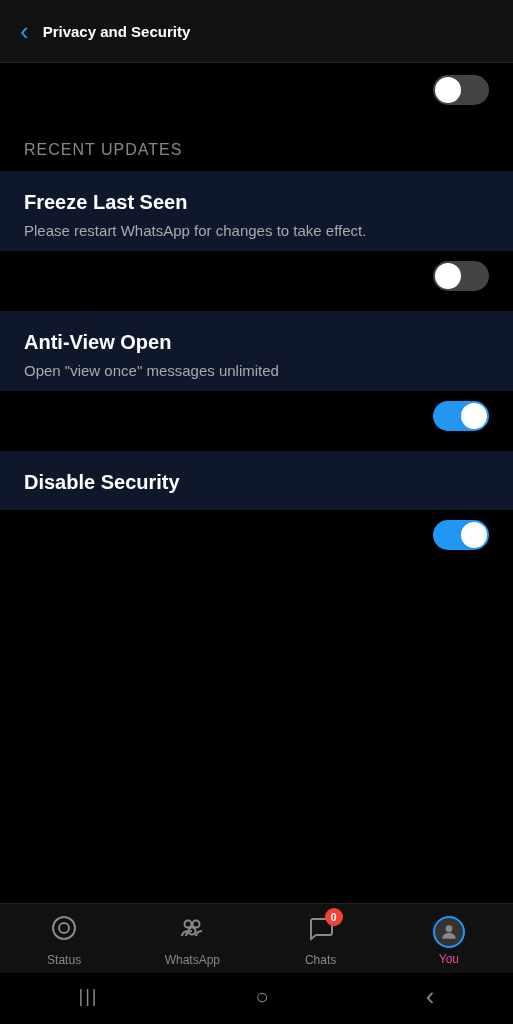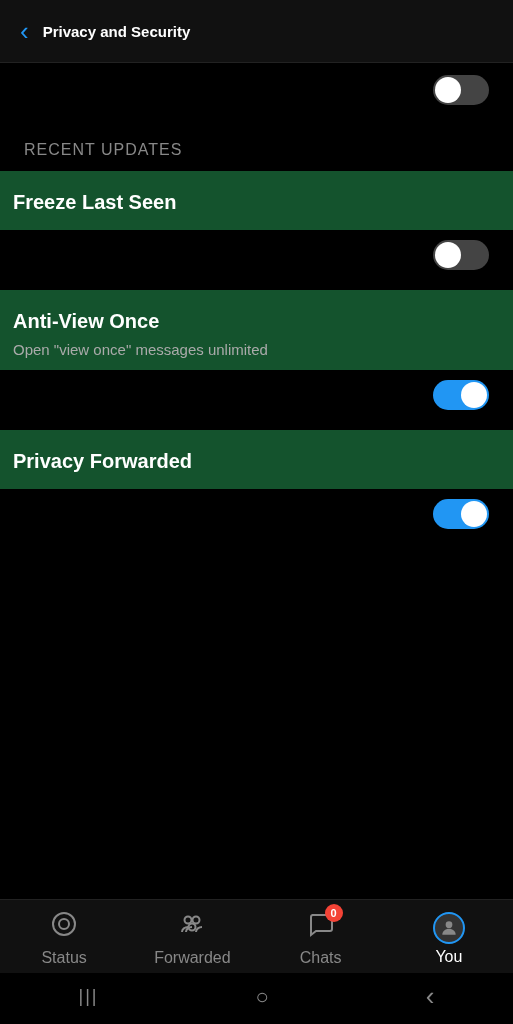--- a/index.html
+++ b/index.html
@@ -87,22 +87,22 @@
     .section-label {
       font-size: 16px;
       color: #888;
       letter-spacing: 1px;
       text-transform: uppercase;
       padding: 24px 24px 12px;
     }
 
     
     .setting-item {
-      padding: 20px 13px 10px;
-      background: #14532d;
+      padding: 20px 24px 10px;
+      background: #0f172a;
     }
 
     .setting-title {
       font-size: 20px;
       font-weight: 600;
       color: #fff;
       margin-bottom: 6px;
     }
 
     .setting-desc {
@@ -137,26 +137,26 @@
     .nav-item {
       display: flex;
       flex-direction: column;
       align-items: center;
       gap: 4px;
       cursor: pointer;
       flex: 1;
     }
 
     .nav-label {
-      font-size: 16px;
+      font-size: 12px;
       color: #888;
     }
 
     .nav-label.active {
-      color: #ffffff;
+      color: #ec4899;
     }
 
     .nav-icon {
       font-size: 26px;
       color: #888;
       position: relative;
     }
 
     .nav-icon svg {
       width: 28px;
@@ -217,39 +217,40 @@
 <div class="top-toggle-area">
   <div class="toggle off">
     <div class="toggle-knob"></div>
   </div>
 </div>
 
 <div class="section-label">RECENT UPDATES</div>
 
 <div class="setting-item">
   <div class="setting-title">Freeze Last Seen</div>
+  <div class="setting-desc">Please restart WhatsApp for changes to take effect.</div>
 </div>
 <div class="toggle-row">
   <div class="toggle off">
     <div class="toggle-knob"></div>
   </div>
 </div>
 
 <div class="setting-item">
-  <div class="setting-title">Anti-View Once</div>
+  <div class="setting-title">Anti-View Open</div>
   <div class="setting-desc">Open "view once" messages unlimited</div>
 </div>
 <div class="toggle-row">
   <div class="toggle on">
     <div class="toggle-knob"></div>
   </div>
 </div>
 
 <div class="setting-item">
-  <div class="setting-title">Privacy Forwarded</div>
+  <div class="setting-title">Disable Security</div>
 </div>
 <div class="toggle-row">
   <div class="toggle on">
     <div class="toggle-knob"></div>
   </div>
 </div>
 
 <div class="bottom-nav">
   <div class="nav-items">
 
@@ -266,21 +267,21 @@
 
     <div class="nav-item">
       <span class="nav-icon">
         <svg viewBox="0 0 28 28" fill="none" stroke="#888" stroke-width="2">
           <circle cx="10" cy="10" r="3.5"></circle>
           <circle cx="18" cy="10" r="3.5"></circle>
           <circle cx="14" cy="17" r="3.5"></circle>
           <path d="M4 22c0-3 3-5 6-5M18 22c0-3 3-5 6-5M8 22c0-3 3-5 6-5"></path>
         </svg>
       </span>
-      <span class="nav-label">Forwarded</span>
+      <span class="nav-label">WhatsApp</span>
     </div>
 
     <div class="nav-item">
       <span class="nav-icon" style="position:relative;">
         <svg viewBox="0 0 28 28" fill="none" stroke="#888" stroke-width="2">
           <path d="M5 5h18a2 2 0 012 2v12a2 2 0 01-2 2H9l-5 4V7a2 2 0 012-2z"></path>
         </svg>
         <span class="badge">0</span>
       </span>
       <span class="nav-label">Chats</span>

